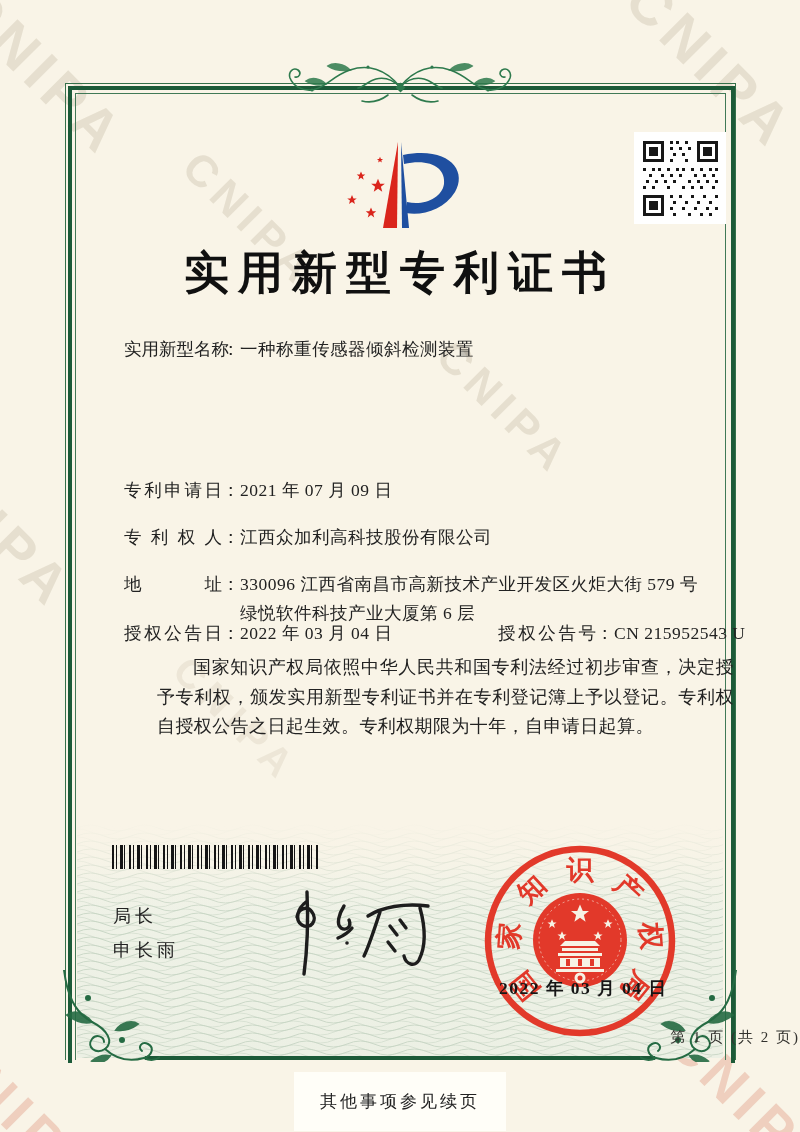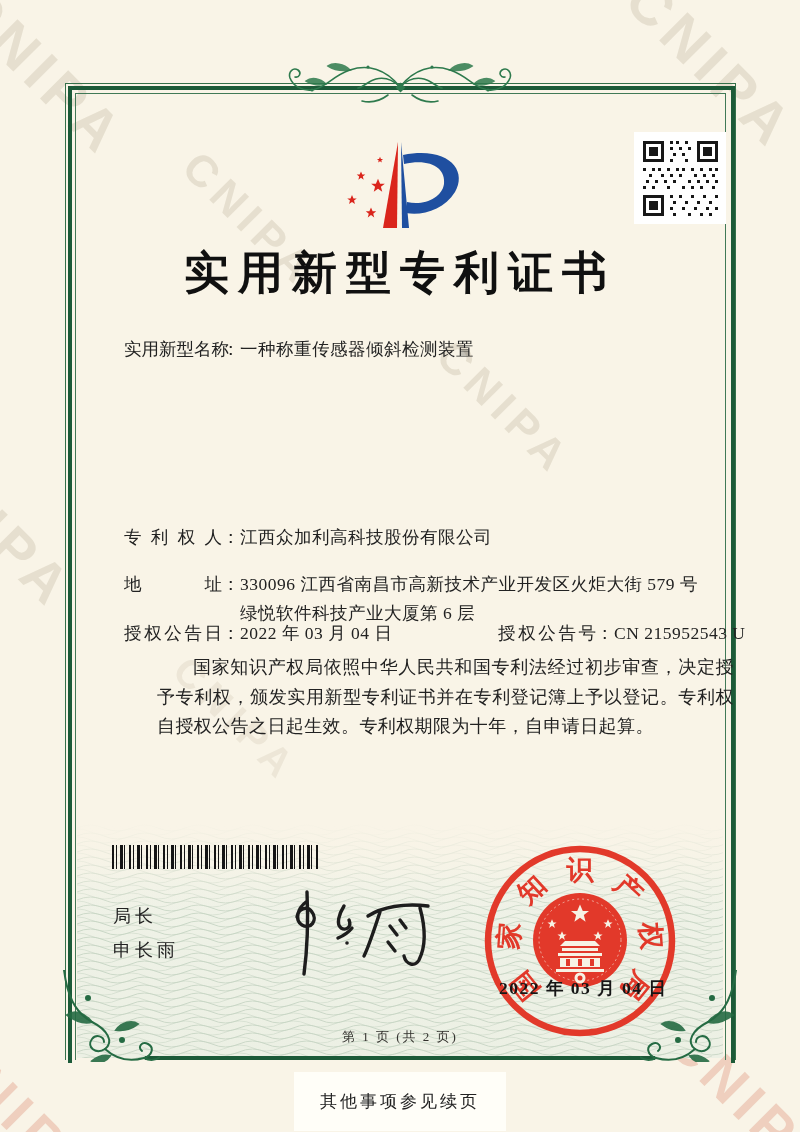--- a/index.html
+++ b/index.html
@@ -44,22 +44,22 @@
   .barcode{position:absolute;left:112px;top:845px;width:208px;height:24px;z-index:6;
     background:repeating-linear-gradient(90deg,#141414 0 2px,transparent 2px 4px,
       #141414 4px 5px,transparent 5px 8px,#141414 8px 11px,transparent 11px 12px,
       #141414 12px 13px,transparent 13px 17px);}
   .sig-role{position:absolute;left:113px;top:904px;font-size:18px;letter-spacing:4px;z-index:6;text-align:center;}
   .sig-name{position:absolute;left:113px;top:938px;font-size:18px;letter-spacing:4px;z-index:6;}
   .signature{z-index:6;}
   .seal{z-index:7;}
   .seal-date{position:absolute;left:499px;top:976px;font-size:17.5px;font-weight:600;
              letter-spacing:1.5px;color:#161616;z-index:8;}
-  .pageinfo{position:absolute;left:0;top:1028px;width:100%;text-align:center;
-            font-size:13px;color:#33322e;z-index:6;letter-spacing:2px;}
+  .pageinfo{position:absolute;left:0;top:1028px;width:100%;text-align:right;
+            font-size:15px;color:#33322e;z-index:6;letter-spacing:2px;}
   .note{position:absolute;left:50%;transform:translateX(-50%);top:1072px;
         background:#fffef8;padding:18px 26px;font-size:17px;letter-spacing:3px;z-index:6;}
   .qrbox{position:absolute;left:634px;top:132px;width:92px;height:92px;background:#fff;z-index:6;}
   .qrbox svg{position:absolute;left:9px;top:9px;}
   .logo{z-index:6;}
 </style>
 </head>
 <body>
 
 <div class="page">
@@ -221,20 +221,23 @@
       <use href="#star" transform="translate(22,70) scale(0.5)"></use>
       <use href="#star" transform="translate(41,83) scale(0.55)"></use>
     </g>
   </svg>
 
   <div class="title">实用新型专利证书</div>
 
   <div class="frow" style="top:337px">
     <span class="flabel">实用新型名称</span><span class="fcolon">：</span><span class="fval">一种称重传感器倾斜检测装置</span>
   </div>
+  <div class="frow" style="top:478px">
+    <span class="flabel">专利申请日</span><span class="fcolon">：</span><span class="fval">2021 年 07 月 09 日</span>
+  </div>
   <div class="frow" style="top:525px">
     <span class="flabel">专利权人</span><span class="fcolon">：</span><span class="fval">江西众加利高科技股份有限公司</span>
   </div>
   <div class="frow" style="top:572px">
     <span class="flabel">地址</span><span class="fcolon">：</span><span class="fval">330096 江西省南昌市高新技术产业开发区火炬大街 579 号</span>
     <div class="fval2">绿悦软件科技产业大厦第 6 层</div>
   </div>
   <div class="frow" style="top:621px">
     <span class="flabel">授权公告日</span><span class="fcolon">：</span><span class="fval">2022 年 03 月 04 日</span>
     <span class="fpair2">

